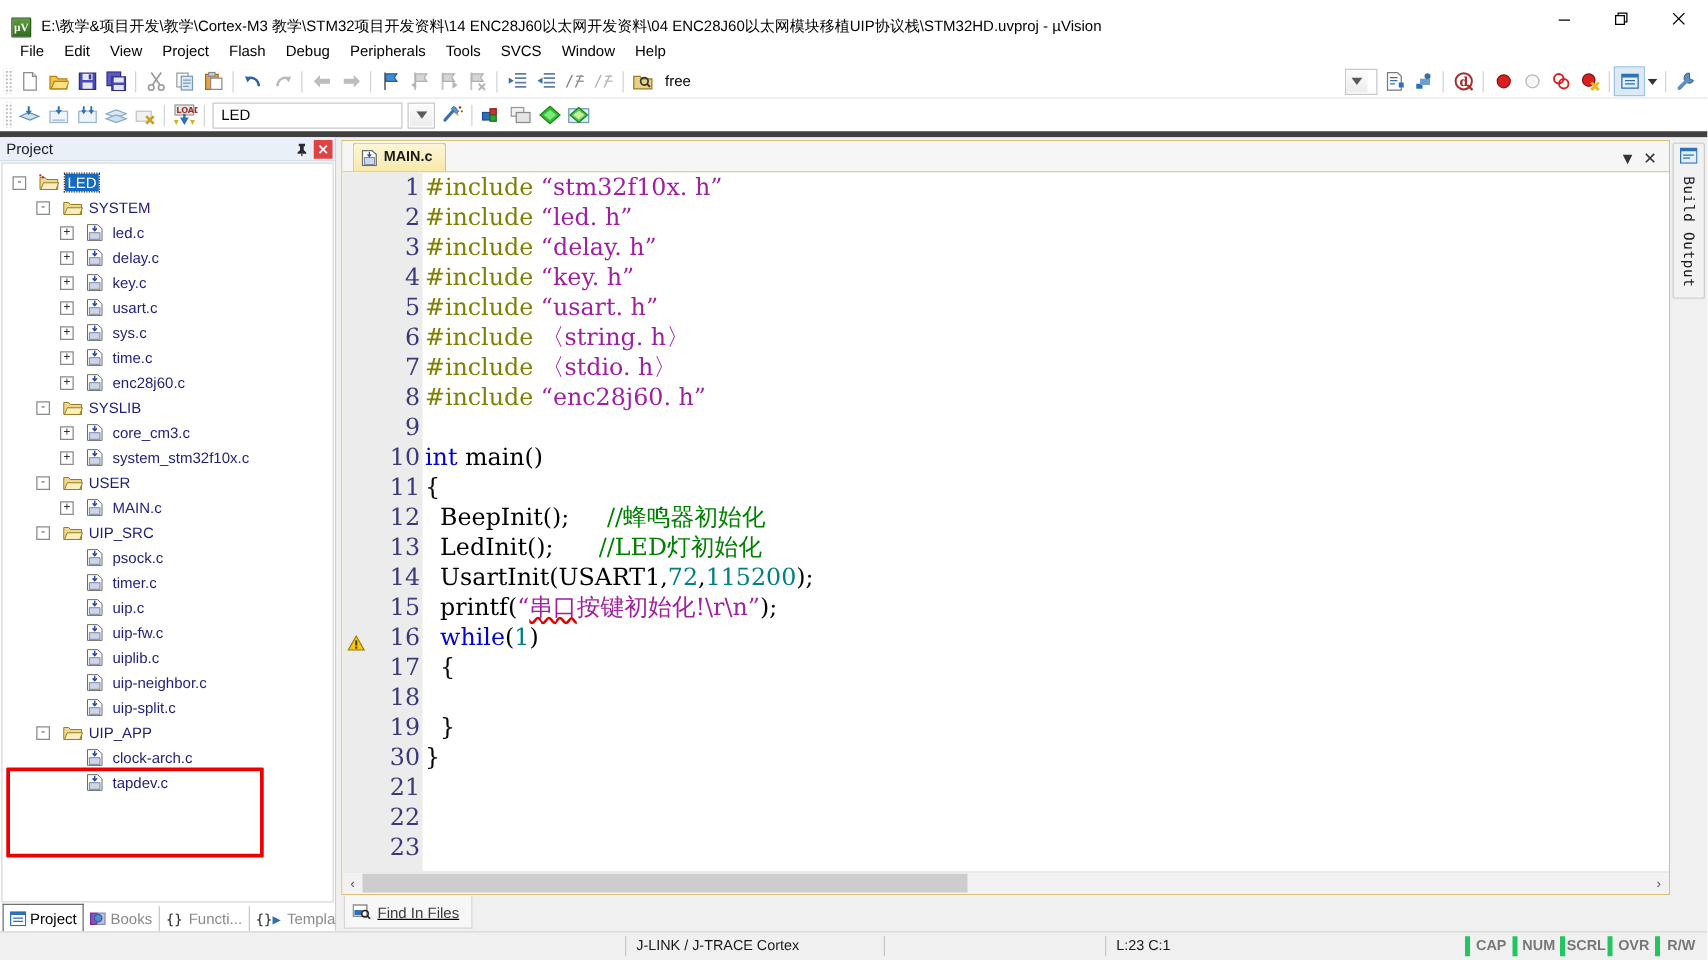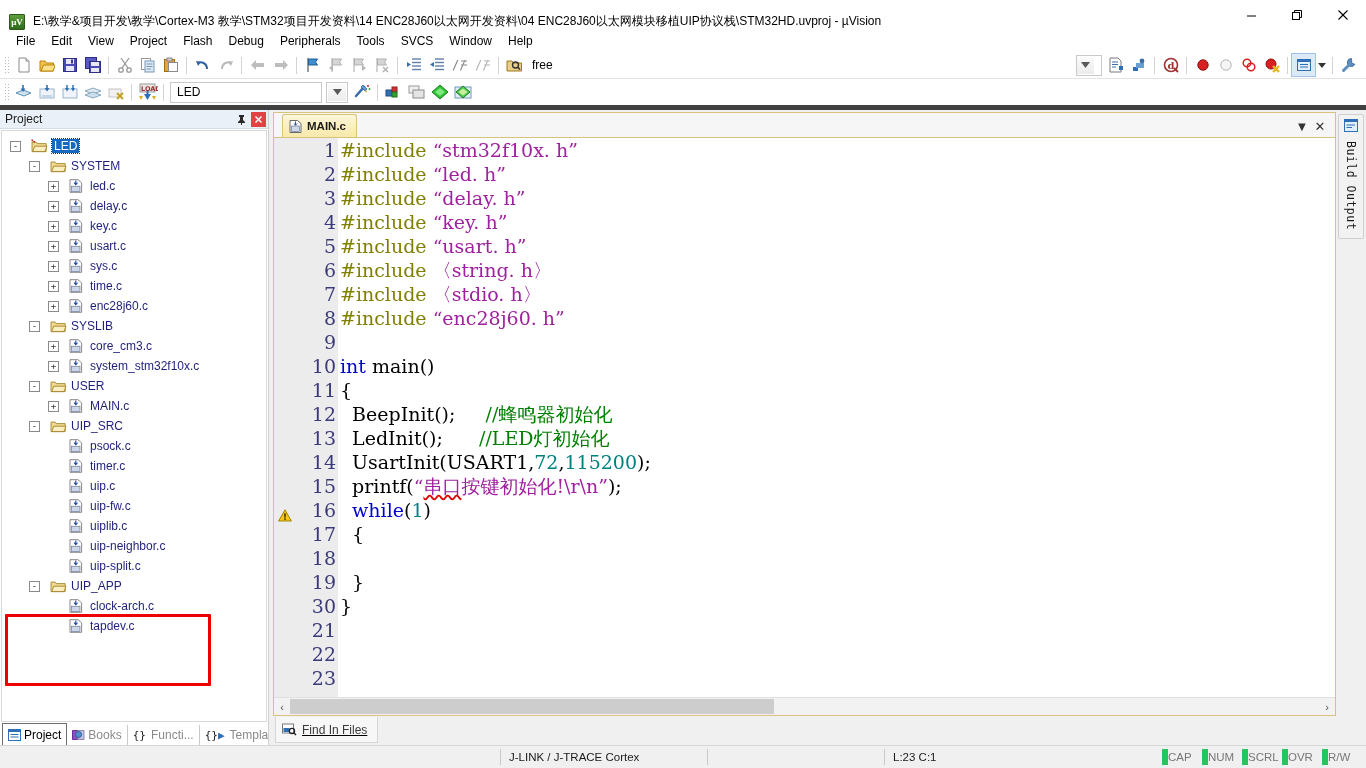--- a/index.html
+++ b/index.html
@@ -286,22 +286,22 @@
   .statusbar {
     height: 22px; min-height: 22px; background: #f0f0f0;
     border-top: 1px solid #d6d6d6; display: flex; align-items: center;
     font-size: 11.5px; color: #1a1a1a;
   }
   .sb-seg {
     height: 22px; display: flex; align-items: center; padding: 0 8px;
   }
   .sb-div { width: 1px; height: 16px; background: #c8c8c8; }
   .sb-ind {
-    width: 34px; color: #777;
-    border-left: 6px solid #22c55e; height: 16px; line-height: 16px;
+    width: 34px; text-align: center; color: #777;
+    border-left: 4px solid #22c55e; height: 16px; line-height: 16px; font-weight: bold;
   }
   .flexgrow { flex: 1 1 auto; }
 </style>
 </head>
 <body>
 
 <div id="app">
 
   <div class="titlebar">
     <div class="title-icon">

